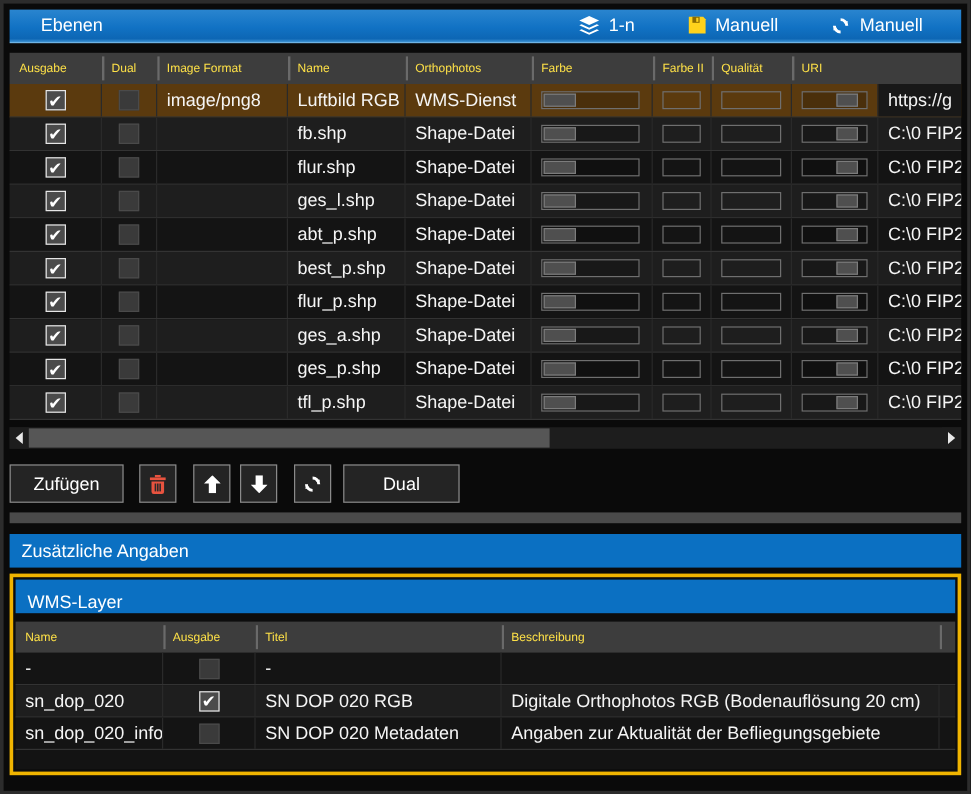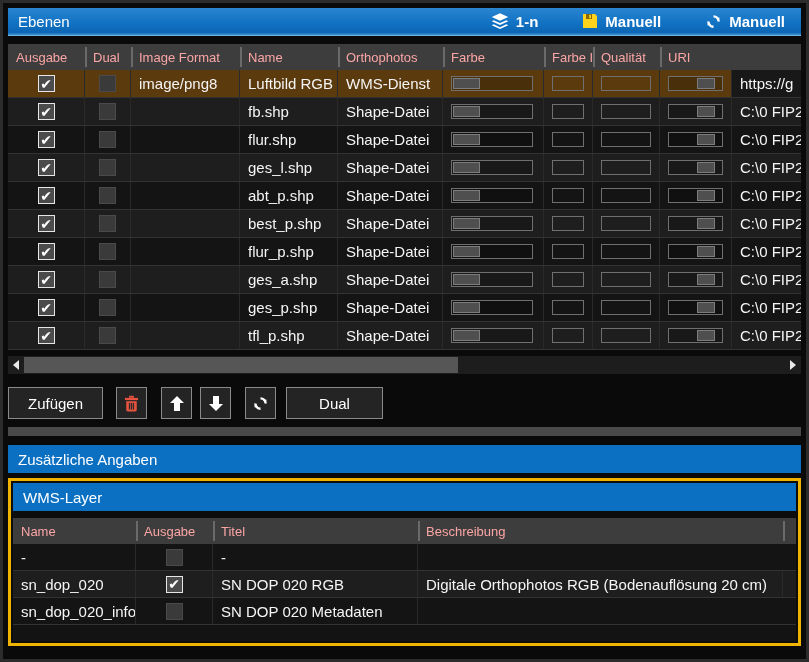--- a/index.html
+++ b/index.html
@@ -1,31 +1,31 @@
 <!DOCTYPE html>
 <html><head>
 <meta charset="utf-8">
 <style>
   html,body{margin:0;padding:0;background:#000;}
   *{box-sizing:border-box;font-family:"Liberation Sans",sans-serif;}
   .window{width:809px;height:662px;background:#0a0a0a;border:3px solid #2c2c2c;padding:5px;overflow:hidden;}
 
   
   .titlebar{height:28px;background:linear-gradient(180deg,#2a85cf 0%,#1172c4 55%,#0d66b4 90%,#3e93d4 100%);
-    border-bottom:1px solid #6fb3e4;display:flex;align-items:center;padding:0 10px;color:#fff;}
+    border-bottom:1px solid #6fb3e4;display:flex;align-items:center;padding:0 26px;color:#fff;}
   .titlebar .t-title{font-size:15px;}
   .t-right{margin-left:auto;display:flex;align-items:center;gap:44px;padding-right:6px;}
-  .t-group{display:flex;align-items:flex-start;gap:7px;font-weight:bold;font-size:15px;cursor:default;}
+  .t-group{display:flex;align-items:flex-start;gap:7px;font-weight:normal;font-size:15px;cursor:default;}
   .flatbar{height:28px;background:#0b70c2;display:flex;align-items:center;padding:0 10px;color:#fff;font-size:15px;margin-top:9px;}
 
   
   .lgrid{display:grid;grid-template-columns:77px 46px 109px 98px 105px 101px 49px 67px 72px 1fr;}
   .wgrid{display:grid;grid-template-columns:123px 77px 205px 1fr 13px;}
   .ghead{background:#3d3d3d;height:26px;margin-top:8px;}
-  .ghead .hcell{position:relative;display:flex;align-items:center;padding:12px 8px;color:#fca5a5;font-size:13px;overflow:hidden;white-space:nowrap;}
+  .ghead .hcell{position:relative;display:flex;align-items:center;padding:12px 8px;color:#fde047;font-size:10px;overflow:hidden;white-space:nowrap;}
   .ghead .hcell + .hcell::before{content:"";position:absolute;left:0;top:3px;bottom:3px;width:2px;background:#6a6a6a;}
 
   .lrow,.wrow{height:28px;border-bottom:1px solid #333;background:#141414;}
   .lrow.alt,.wrow.alt{background:#1e1e1e;}
   .lrow.selected{background:#5b3a0e;}
   .cell{display:flex;align-items:center;padding:0 8px;color:#f5f5f5;font-size:15px;overflow:hidden;white-space:nowrap;border-right:1px solid #2a2a2a;}
   .cell.center{justify-content:center;}
   .lrow.selected .c-uri{background:#181818;text-align:right;}
   .wrow{height:27px;}
 
@@ -56,21 +56,21 @@
   .btn{height:32px;background:#242424;border:1px solid #8a8a8a;color:#fff;font-size:15px;display:flex;align-items:center;justify-content:center;cursor:pointer;}
   .btn.text{width:95px;}
   .btn.wide{width:97px;}
   .btn.icon{width:31px;}
   .sp13{margin-left:13px;} .sp14{margin-left:14px;} .sp8{margin-left:8px;} .sp10{margin-left:10px;}
 
   .splitter{margin-top:8px;height:9px;background:#4a4a4a;cursor:row-resize;}
 
   
   .wmsbox{margin-top:5px;border:3px solid #f0b400;background:#0d0d0d;padding:2px;}
-  .wmsbox .flatbar{margin-top:0;}
+  .wmsbox .flatbar{margin-top:0;align-items:flex-end;}
   .wmsbox .ghead{margin-top:7px;}
   .wms-empty{height:16px;background:#131313;}
 
   svg{display:block;}
 </style>
 </head>
 <body>
 
 <div class="window">
 
@@ -492,19 +492,20 @@
           <div class="cell">SN DOP 020 RGB</div>
           <div class="cell">Digitale Orthophotos RGB (Bodenauflösung 20 cm)</div>
           <div class="cell" style="border-right: none;"></div>
         </div>
         <div class="wrow wgrid">
           <div class="cell">sn_dop_020_info</div>
           <div class="cell center">
             <div class="checkbox"></div>
           </div>
           <div class="cell">SN DOP 020 Metadaten</div>
+          <div class="cell">Angaben zur Aktualität der Befliegungsgebiete</div>
           <div class="cell" style="border-right: none;"></div>
         </div>
       </div>
     <div class="wms-empty"></div>
   </div>
 
 </div>
 
 </body></html>

